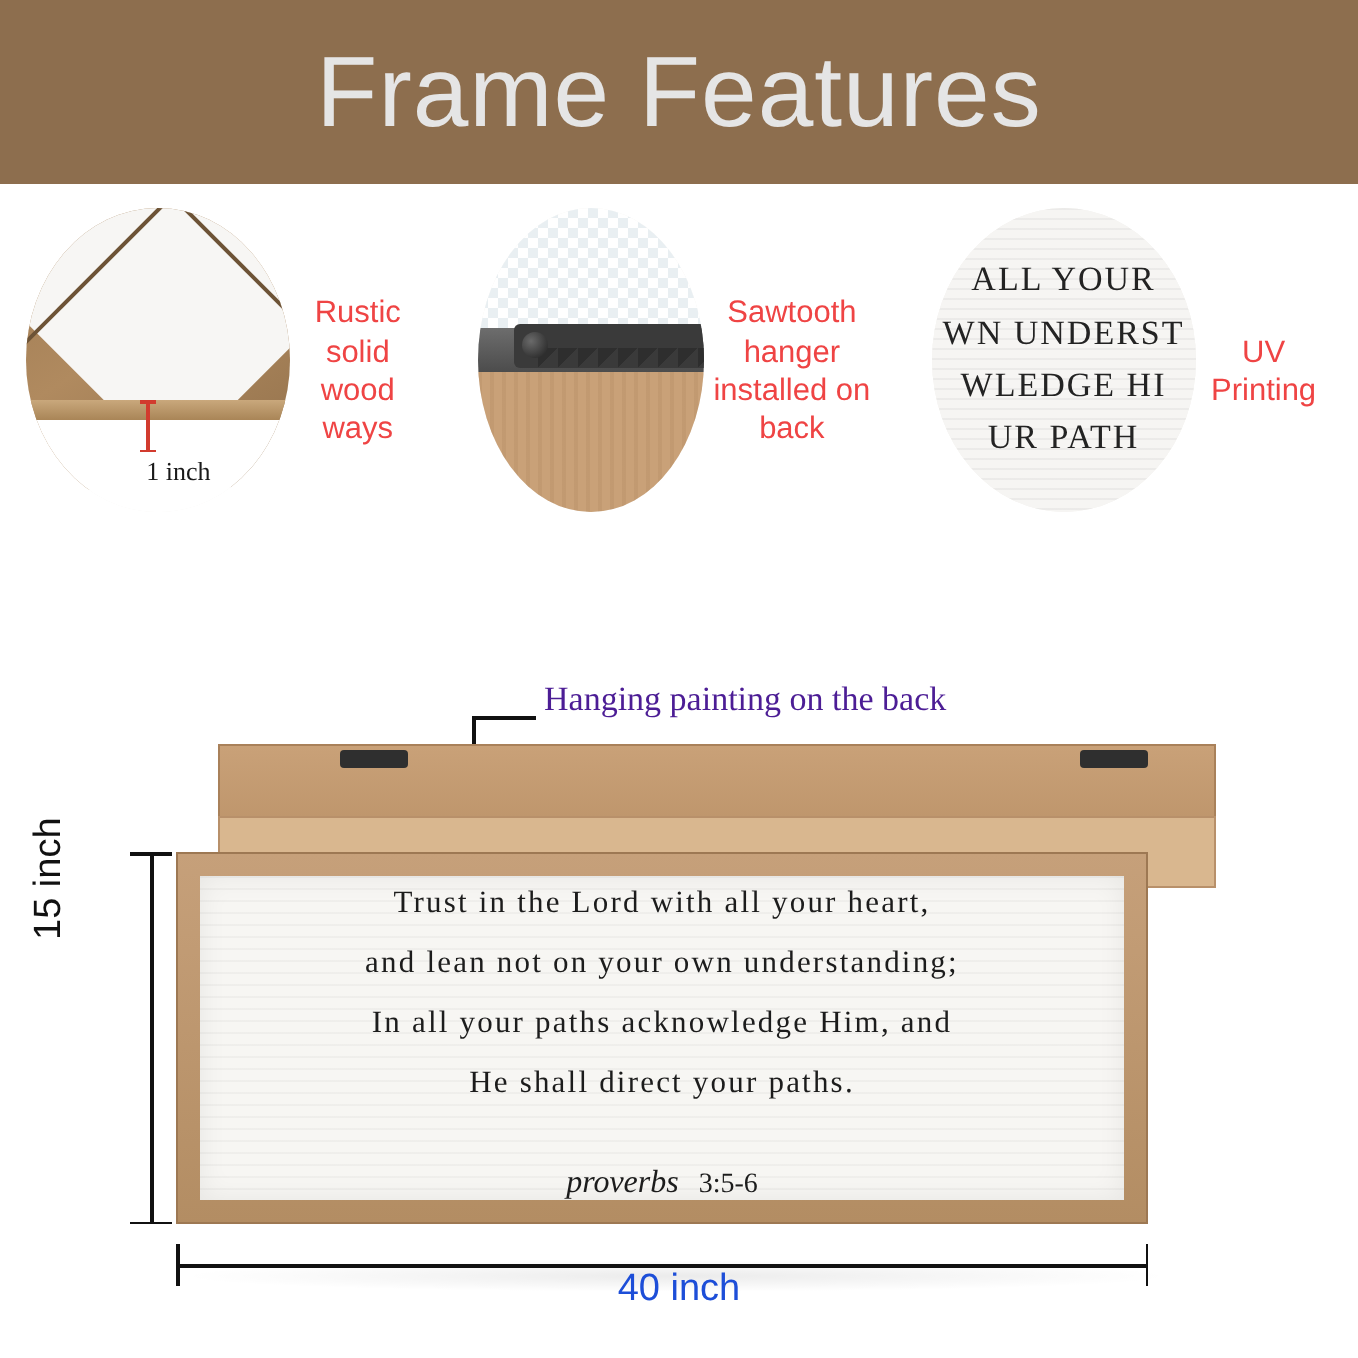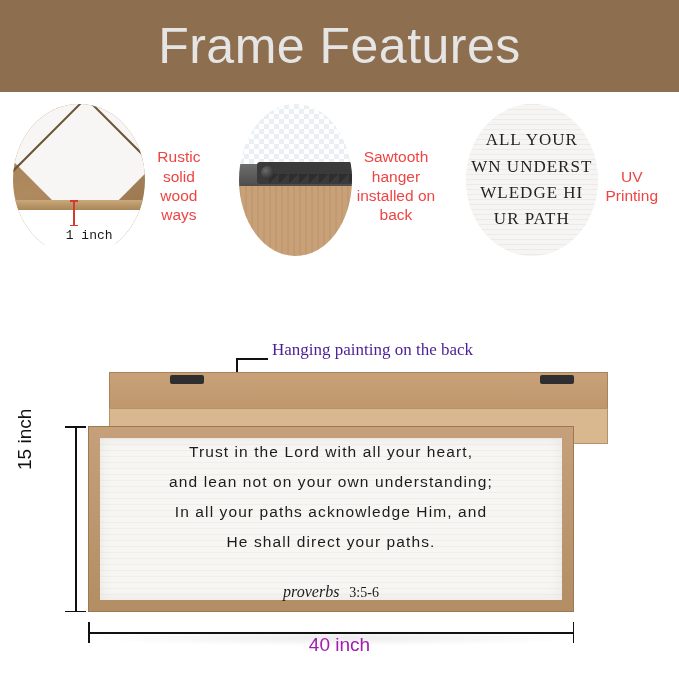--- a/index.html
+++ b/index.html
@@ -71,21 +71,21 @@
   .c1-arrow{
     position:absolute;left:60px;top:96px;width:1.5px;height:26px;background:#d23b2e;
   }
   .c1-arrow:before,.c1-arrow:after{
     content:"";position:absolute;left:-3px;width:8px;height:1.5px;background:#d23b2e;
   }
   .c1-arrow:before{top:0;}
   .c1-arrow:after{bottom:0;}
   .c1-dimlabel{
     position:absolute;left:0;top:124px;width:152px;text-align:center;
-    font-family:Liberation Mono, monospace;font-size:13px;color:#1a1a1a;
+    font-family:Liberation Serif, serif;font-size:13px;color:#1a1a1a;
   }
 
   
   .c2-top{
     position:absolute;left:0;top:0;width:152px;height:72px;
     background:#ffffff;
     background-image:
       linear-gradient(45deg,#e9eff2 25%,transparent 25%,transparent 75%,#e9eff2 75%),
       linear-gradient(45deg,#e9eff2 25%,transparent 25%,transparent 75%,#e9eff2 75%);
     background-size:10px 10px;
@@ -169,21 +169,21 @@
     border:1px solid #9d7853;
   }
   .canvas{
     width:100%;height:100%;
     background:#f7f6f3;
     background-image:repeating-linear-gradient(180deg,rgba(0,0,0,.03) 0 1px,transparent 1px 6px);
     display:flex;flex-direction:column;justify-content:center;align-items:center;
     box-shadow:inset 0 0 14px rgba(0,0,0,.07);
   }
   .verse{
-    font-family:Liberation Sans, sans-serif;
+    font-family:Liberation Serif, serif;
     font-size:15.5px;color:#1c1c1c;letter-spacing:1.1px;
     text-align:center;line-height:1.95;white-space:nowrap;
   }
   .ref{
     margin-top:10px;display:flex;align-items:baseline;gap:10px;
     font-family:"Liberation Serif", serif;font-size:14px;color:#1c1c1c;
   }
   .ref .word{font-style:italic;font-size:16px;margin-top:16px;}
 
   
@@ -199,21 +199,21 @@
     transform:rotate(-90deg);transform-origin:left top;white-space:nowrap;
   }
   .dim-h{
     position:absolute;left:88px;top:622px;width:486px;height:22px;
   }
   .dim-h .line{position:absolute;left:0;top:10px;width:486px;height:1.5px;background:#111;}
   .dim-h .cap-l{position:absolute;left:0;top:0;width:1.5px;height:21px;background:#111;}
   .dim-h .cap-r{position:absolute;right:0;top:0;width:1.5px;height:21px;background:#111;}
   .dim-h-label{
     position:absolute;left:0;top:634px;width:679px;text-align:center;
-    font-family:"Liberation Sans", sans-serif;font-size:19px;color:#a21caf;
+    font-family:"Liberation Sans", sans-serif;font-size:19px;color:#1d4ed8;
   }
   .photo-shadow{
     position:absolute;left:88px;top:630px;width:500px;height:16px;
     background:radial-gradient(ellipse at center,rgba(0,0,0,.08),transparent 70%);
   }
 </style>
 </head>
 <body>
 
 <div class="header">

